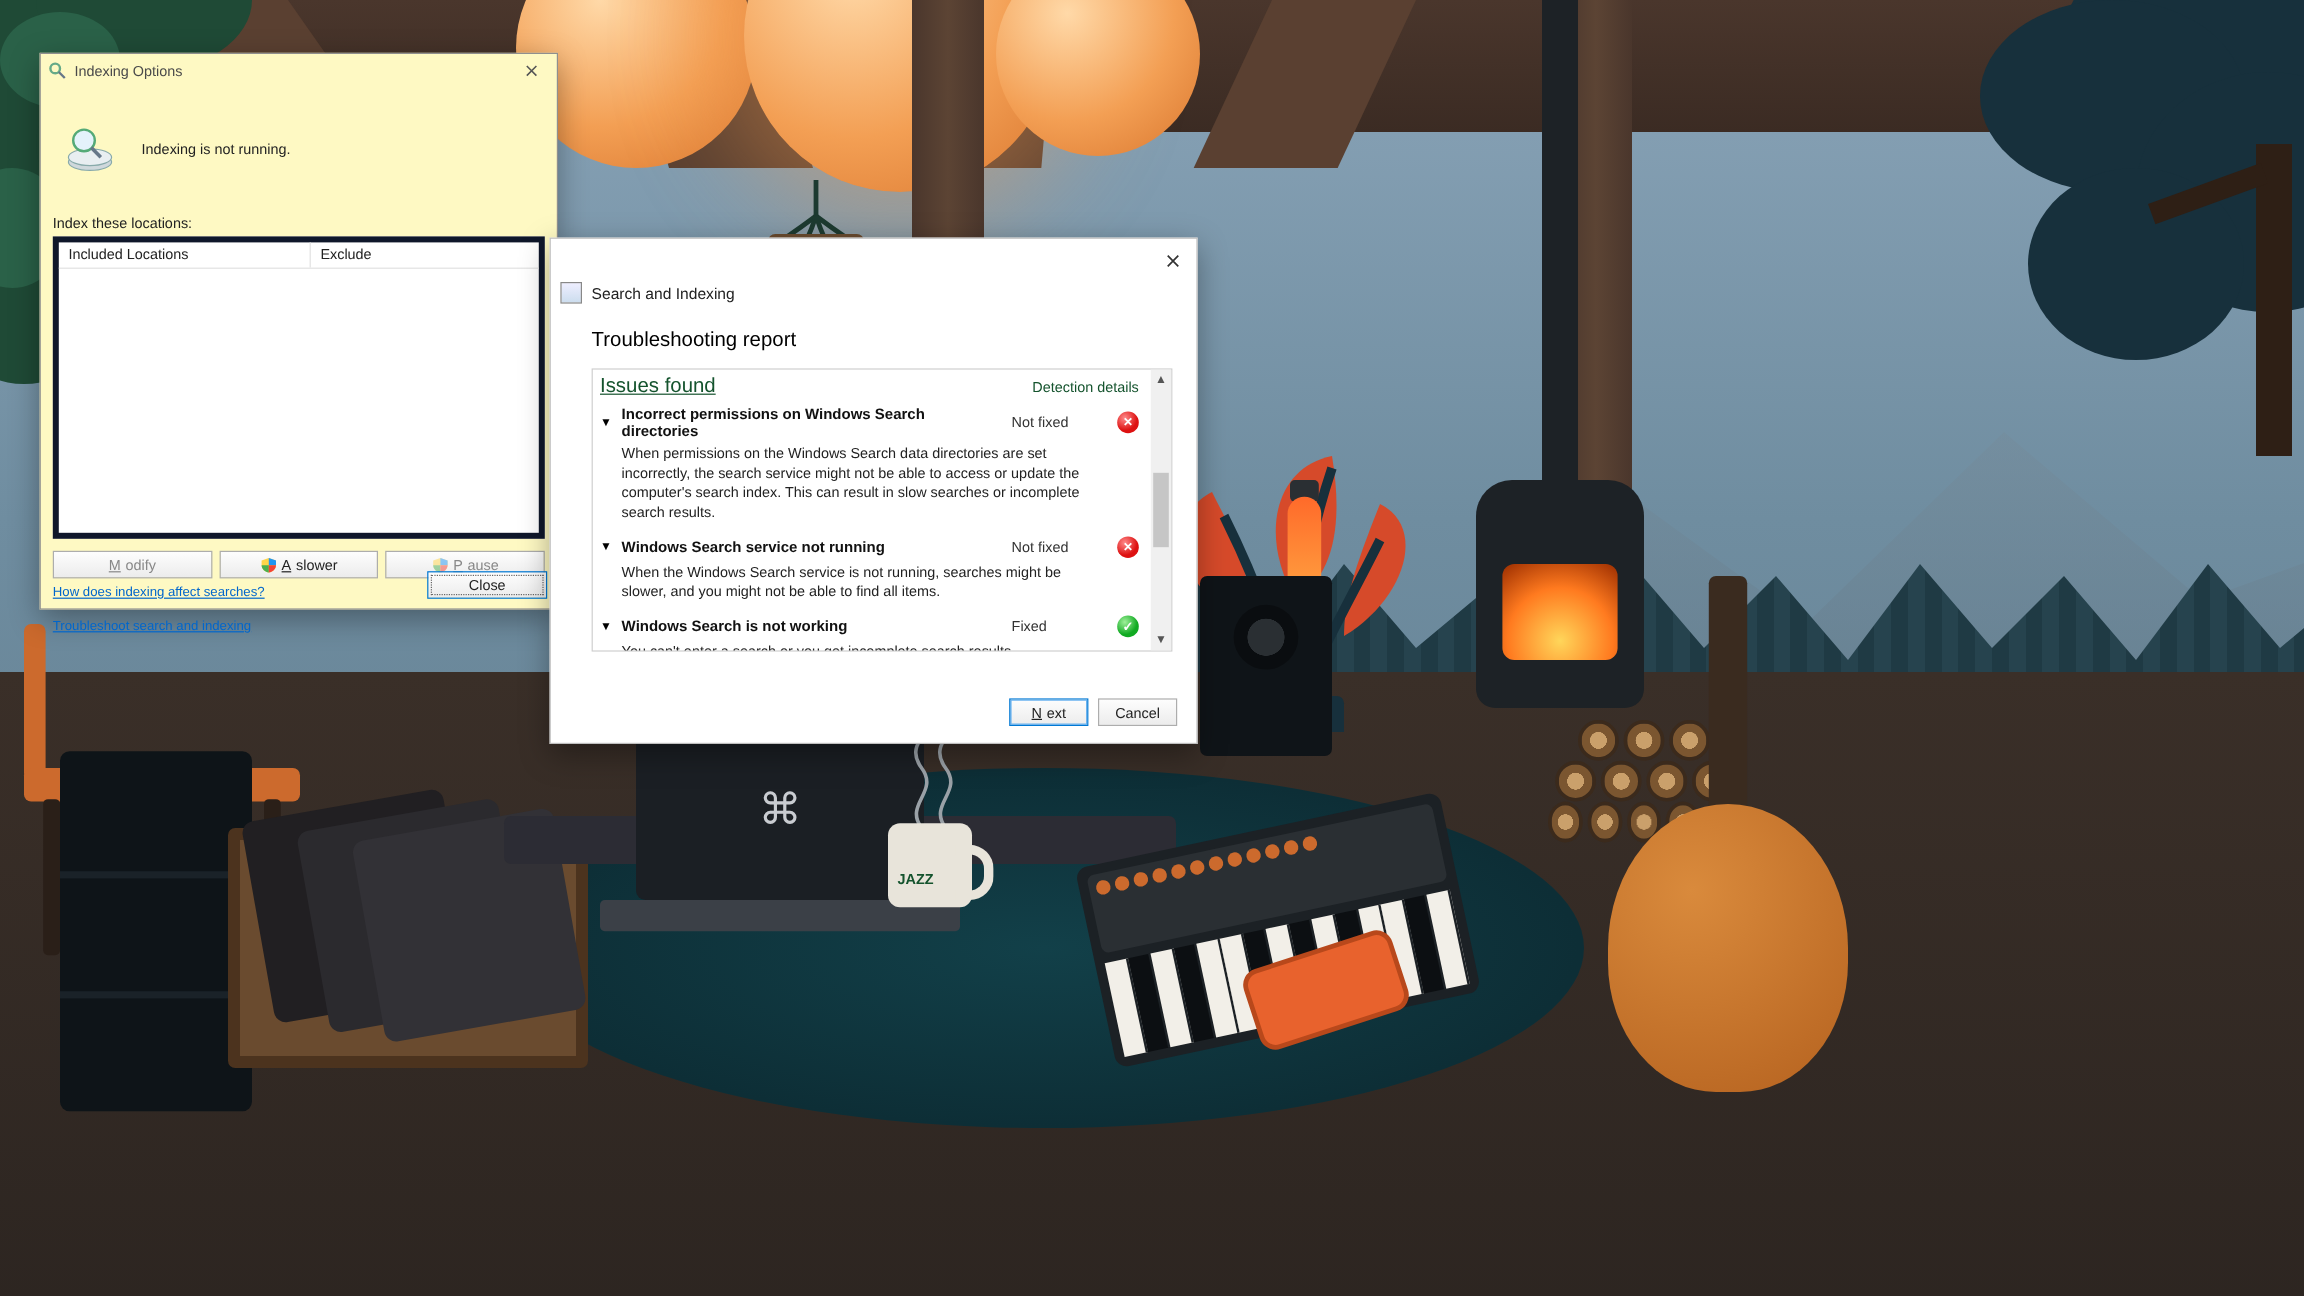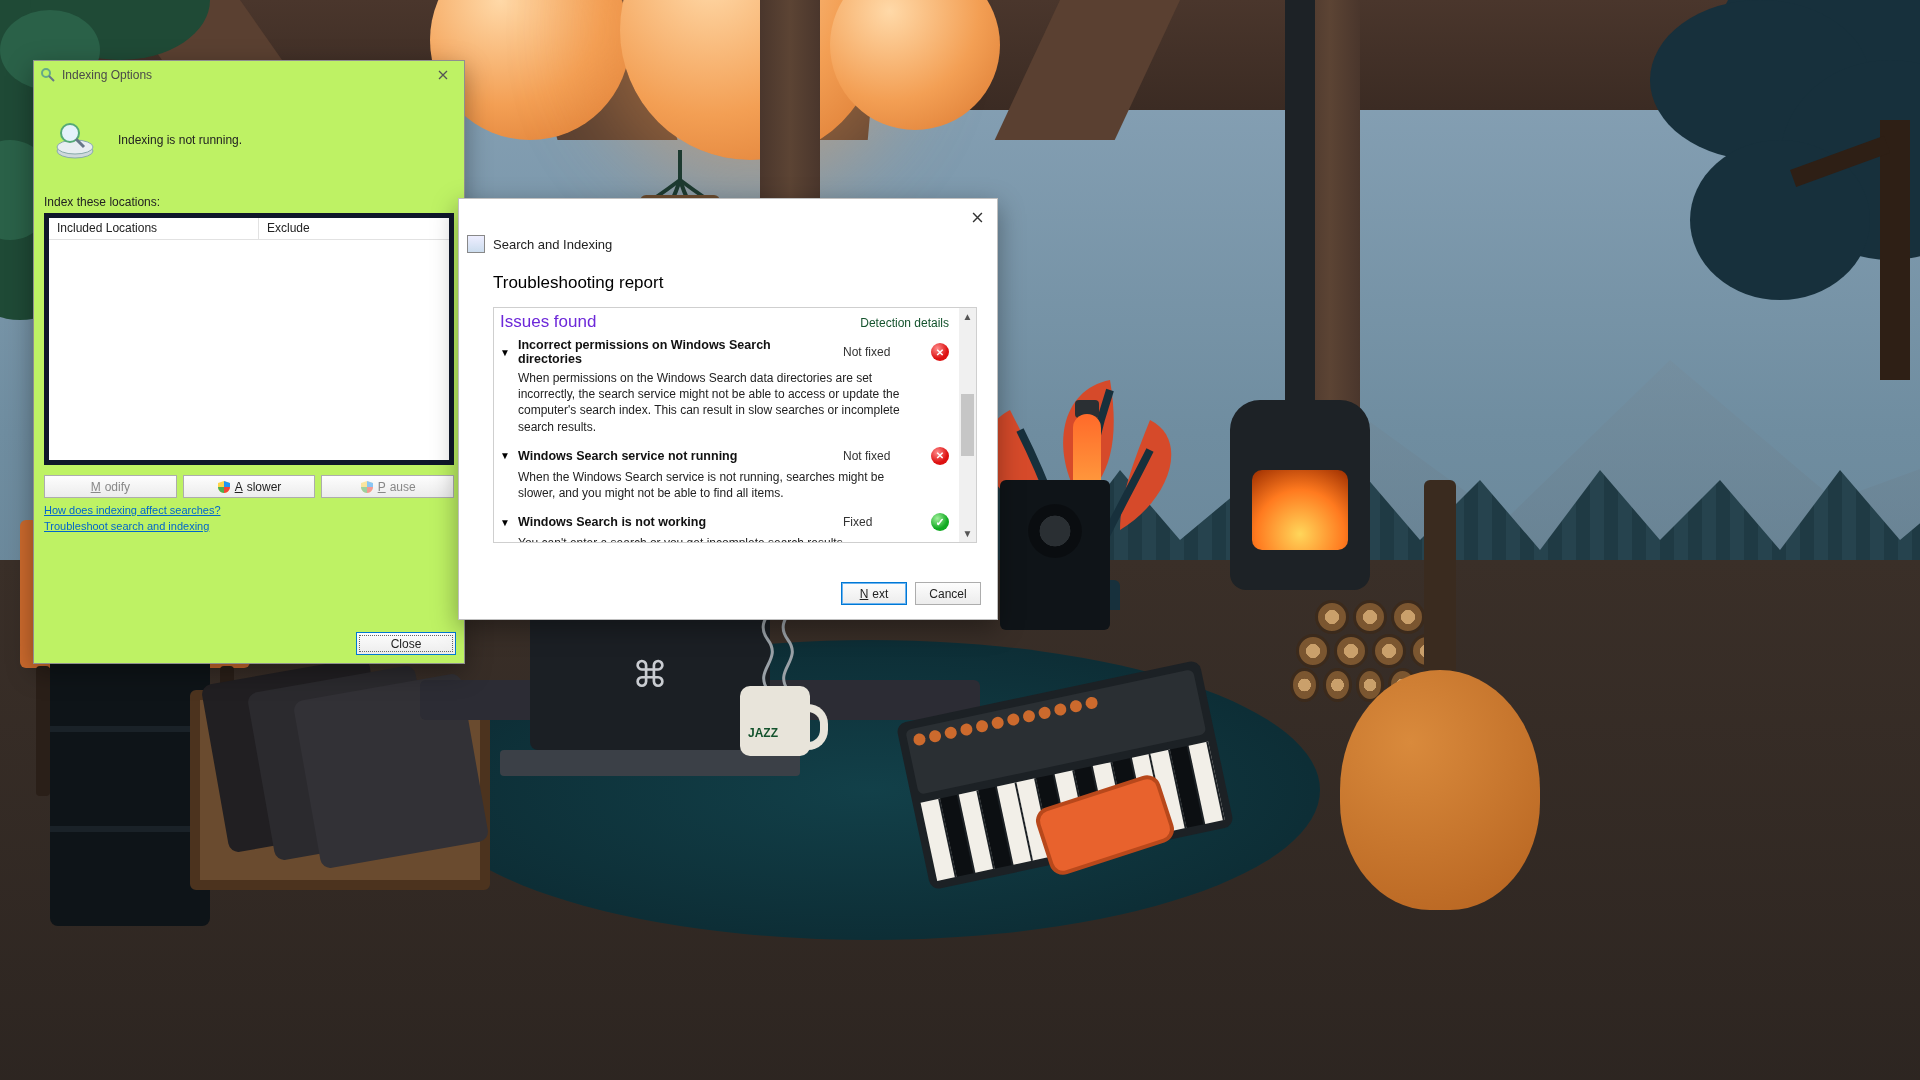--- a/index.html
+++ b/index.html
@@ -86,59 +86,59 @@
 .guitar .body{position:absolute;left:0;top:130px;width:200px;height:240px;border-radius:50% 50% 45% 45%;
               background:radial-gradient(circle at 35% 30%,#d98a3c,#b5621f);}
 .guitar .neck{position:absolute;left:84px;top:-60px;width:32px;height:210px;background:#3a2b1f;border-radius:6px;}
 .foliageTL{position:absolute;left:-40px;top:-40px;width:320px;height:360px;}
 .foliageTL svg{width:100%;height:100%;}
 .treeTR{position:absolute;right:-40px;top:-40px;width:320px;height:420px;}
 .treeTR svg{width:100%;height:100%;}
 
 
 .win{position:absolute;background:#fff;border:1px solid #8f8f8f;box-shadow:0 8px 24px rgba(0,0,0,.35);}
-.win-idx{left:33px;top:60px;width:432px;height:604px;background:#bef264;}
+.win-idx{left:33px;top:44px;width:432px;height:464px;background:#fef9c3;}
 .titlebar{height:28px;display:flex;align-items:center;justify-content:space-between;padding:0 6px;color:#4a4a4a;font-size:12px;}
 .titlebar .tleft{display:flex;align-items:center;gap:6px;}
 .title-icon{width:16px;height:16px;display:inline-flex;align-items:center;justify-content:center;font-size:12px;}
 .titlebar .tclose{width:30px;height:22px;display:flex;align-items:center;justify-content:center;color:#555;}
 .idx-body{padding:10px 10px 6px;}
 .idx-head{display:flex;align-items:center;gap:20px;padding:18px 8px 30px;}
 .idx-head .big-icon{width:46px;height:46px;display:flex;align-items:center;justify-content:center;}
 .idx-head .msg{font-size:12px;color:#222;}
 .idx-label{font-size:12px;color:#222;margin:2px 0 4px;}
 .idx-list{height:252px;background:#fff;border:5px solid #0f172a;}
 .idx-list .hdr{display:flex;height:22px;border-bottom:1px solid #e2e2e2;font-size:12px;color:#222;}
 .idx-list .hdr div{padding:3px 8px;border-right:1px solid #e2e2e2;}
 .idx-list .hdr .c1{width:210px;} .idx-list .hdr .c2{flex:1;border-right:none;}
 .btnrow{display:flex;gap:6px;margin-top:10px;}
 .winbtn{flex:1;height:23px;border:1px solid #adadad;background:linear-gradient(#fdfdfd,#ececec);
         font-size:12px;color:#888;display:flex;align-items:center;justify-content:center;gap:4px;}
 .winbtn.enabled{color:#222;}
 .winbtn .shield{width:14px;height:14px;}
 .winbtn .uline{text-decoration:underline;}
-.linklist{margin-top:6px;display:flex;flex-direction:column;gap:4px;}
+.linklist{margin-top:6px;display:flex;flex-direction:column;gap:16px;}
 .linklist a{font-size:11px;color:#0066cc;text-decoration:underline;cursor:pointer;}
 .idx-footer{position:absolute;right:8px;bottom:8px;}
 .idx-footer .winbtn{width:100px;flex:none;color:#222;border:1px solid #0078d4;outline:1px dotted #666;outline-offset:-4px;}
 
 
 .win-tshoot{left:458px;top:198px;width:540px;height:422px;background:#fff;border-color:#bfbfbf;}
 .tshoot-close{position:absolute;right:8px;top:6px;width:24px;height:24px;display:flex;align-items:center;justify-content:center;color:#333;font-size:14px;}
 .tshoot-head{display:flex;align-items:center;gap:8px;padding:36px 8px 10px;font-size:13px;color:#222;}
 .tshoot-head .icon{width:18px;height:18px;border:1px solid #888;background:linear-gradient(#eef,#cde);}
 .tshoot-body{padding:4px 20px 0 34px;}
 .tshoot-title{color:#000000;font-size:17px;font-weight:400;margin:6px 0 14px;}
 .report{border:1px solid #cfcfcf;height:236px;position:relative;background:#fff;}
 .report-scroll{position:absolute;right:0;top:0;bottom:0;width:17px;background:#f0f0f0;display:flex;flex-direction:column;justify-content:space-between;align-items:center;}
 .report-scroll .arrow{width:17px;height:17px;display:flex;align-items:center;justify-content:center;color:#555;font-size:10px;}
 .report-scroll .thumb{position:absolute;left:2px;width:13px;background:#c6c6c6;}
 .report-inner{position:absolute;left:0;right:17px;top:0;bottom:0;padding:4px 10px 4px 6px;overflow:hidden;}
 .report-top{display:flex;justify-content:space-between;align-items:baseline;margin-bottom:4px;}
-.issues-h{font-size:17px;color:#6d28d9;} .det-link{color:#14532d;font-size:12px;cursor:pointer;}
+.issues-h{font-size:17px;color:#14532d;text-decoration:underline;} .det-link{color:#14532d;font-size:12px;cursor:pointer;}
 .issue{margin:6px 0 2px;}
 .issue-row{display:flex;align-items:center;gap:8px;}
 .issue-row .caret{width:10px;text-align:center;color:#000;font-size:10px;}
 .issue-row .name{flex:1;font-size:12.5px;font-weight:600;color:#111;}
 .issue-row .state{width:80px;font-size:12px;color:#333;text-align:left;}
 .issue-row .staticon{width:18px;height:18px;}
 .issue-desc{font-size:12px;color:#222;padding:4px 0 6px 18px;max-width:400px;line-height:1.35;}
 .icon-bad{background:radial-gradient(circle at 35% 30%,#ff8a8a,#d11 60%);border-radius:50%;position:relative;}
 .icon-bad::after{content:"✕";position:absolute;inset:0;display:flex;align-items:center;justify-content:center;color:#fff;font-size:10px;font-weight:bold;}
 .icon-ok{background:radial-gradient(circle at 35% 30%,#9ff09a,#1a2 60%);border-radius:50%;position:relative;}

